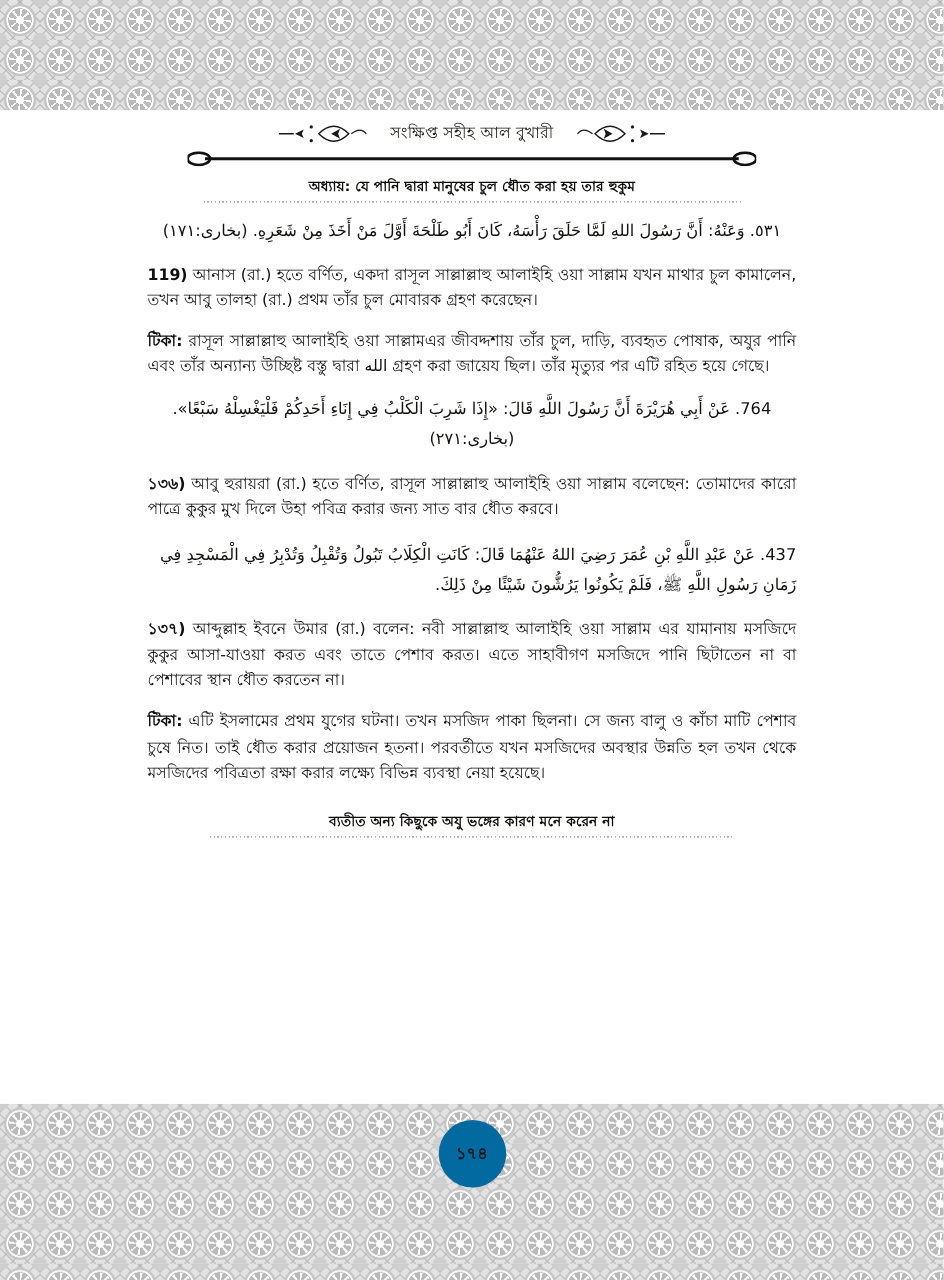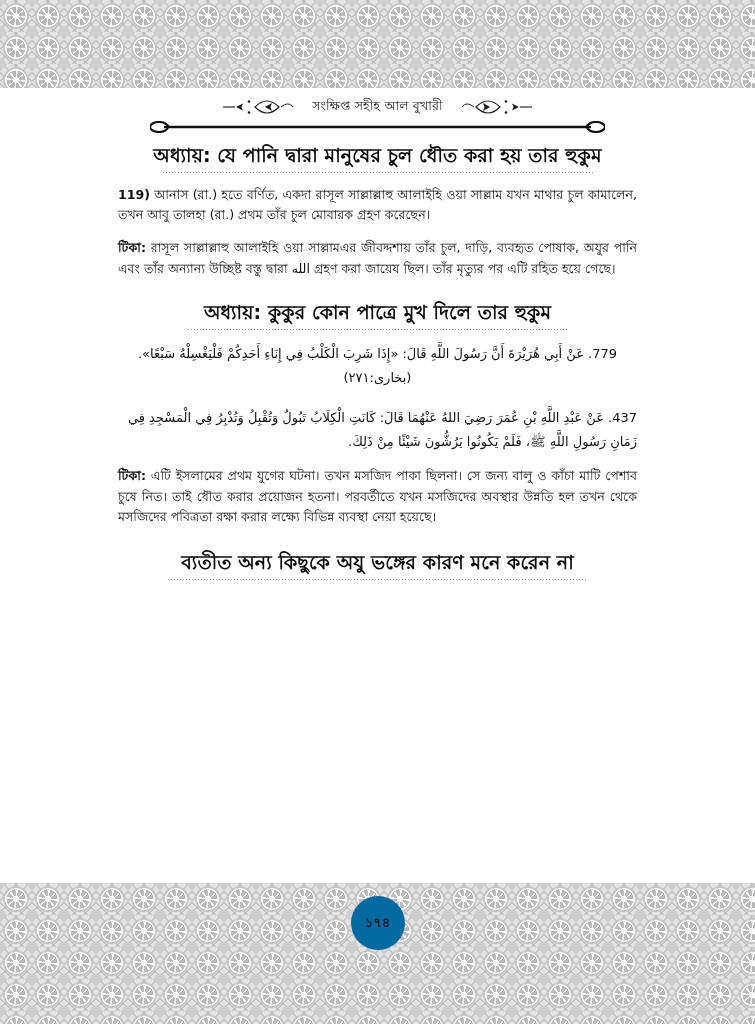--- a/index.html
+++ b/index.html
@@ -106,21 +106,21 @@
     display: block;
     margin: 1px auto 0 auto;
   }
 
   
   .chapter {
     margin-top: 9px;
     text-align: center;
   }
   .chapter-title {
-    font-size: 19px;
+    font-size: 11px;
     font-weight: bold;
     color: #0d0c0a;
     line-height: 1.42;
     letter-spacing: 0.1px;
   }
   .chapter-rule {
     height: 1px;
     margin: 3px auto 0 auto;
     width: 430px;
     background-image: repeating-linear-gradient(to right, #8d8d8d 0 1px, rgba(255,255,255,0) 1px 3px);
@@ -213,35 +213,34 @@
       <line x1="14" y1="6" x2="441" y2="6" stroke="#121212" stroke-width="2.4"></line>
       <ellipse cx="9" cy="6" rx="9" ry="5" fill="none" stroke="#121212" stroke-width="2.2"></ellipse>
       <ellipse cx="446" cy="6" rx="9" ry="5" fill="none" stroke="#121212" stroke-width="2.2"></ellipse>
     </svg>
 
     <div class="chapter">
       <div class="chapter-title">অধ্যায়: যে পানি দ্বারা মানুষের চুল ধৌত করা হয় তার হুকুম</div>
       <div class="chapter-rule"></div>
     </div>
 
+    <div class="arabic centered-first">٥٣١. وَعَنْهُ: أَنَّ رَسُولَ اللهِ لَمَّا حَلَقَ رَأْسَهُ، كَانَ أَبُو طَلْحَةَ أَوَّلَ مَنْ أَخَذَ مِنْ شَعَرِهِ. (بخارى:١٧١)</div>
 
     <p class="bn-para"><span class="lead">119)</span> <span>আনাস (রা.) হতে বর্ণিত, একদা রাসূল সাল্লাল্লাহু আলাইহি ওয়া সাল্লাম যখন মাথার চুল কামালেন, তখন আবু তালহা (রা.) প্রথম তাঁর চুল মোবারক গ্রহণ করেছেন।</span></p>
 
     <p class="bn-para"><span class="note-label">টিকা:</span> <span>রাসূল সাল্লাল্লাহু আলাইহি ওয়া সাল্লামএর জীবদ্দশায় তাঁর চুল, দাড়ি, ব্যবহৃত পোষাক, অযুর পানি এবং তাঁর অন্যান্য উচ্ছিষ্ট বস্তু দ্বারা الله গ্রহণ করা জায়েয ছিল। তাঁর মৃত্যুর পর এটি রহিত হয়ে গেছে।</span></p>
 
-    <div class="chapter" style="margin-top:20px;">
-      <div class="chapter-title">অধ্যায়: কুকুর কোন পাত্রে মুখ দিলে তার হুকুম</div>
-      <div class="chapter-rule" style="width:380px;"></div>
-    </div>
-
-    <div class="arabic centered-first">779. عَنْ أَبِي هُرَيْرَةَ أَنَّ رَسُولَ اللَّهِ قَالَ: «إِذَا شَرِبَ الْكَلْبُ فِي إِنَاءِ أَحَدِكُمْ فَلْيَغْسِلْهُ سَبْعًا». (بخارى:٢٧١)</div>
-
+
+    <div class="arabic centered-first">764. عَنْ أَبِي هُرَيْرَةَ أَنَّ رَسُولَ اللَّهِ قَالَ: «إِذَا شَرِبَ الْكَلْبُ فِي إِنَاءِ أَحَدِكُمْ فَلْيَغْسِلْهُ سَبْعًا». (بخارى:٢٧١)</div>
+
+    <p class="bn-para"><span class="lead">১৩৬)</span> <span>আবু হুরায়রা (রা.) হতে বর্ণিত, রাসূল সাল্লাল্লাহু আলাইহি ওয়া সাল্লাম বলেছেন: তোমাদের কারো পাত্রে কুকুর মুখ দিলে উহা পবিত্র করার জন্য সাত বার ধৌত করবে।</span></p>
 
     <div class="arabic" style="margin-top:16px;">437. عَنْ عَبْدِ اللَّهِ بْنِ عُمَرَ رَضِيَ اللهُ عَنْهُمَا قَالَ: كَانَتِ الْكِلَابُ تَبُولُ وَتُقْبِلُ وَتُدْبِرُ فِي الْمَسْجِدِ فِي زَمَانِ رَسُولِ اللَّهِ ﷺ، فَلَمْ يَكُونُوا يَرُشُّونَ شَيْئًا مِنْ ذَلِكَ.</div>
 
+    <p class="bn-para"><span class="lead">১৩৭)</span> <span>আব্দুল্লাহ ইবনে উমার (রা.) বলেন: নবী সাল্লাল্লাহু আলাইহি ওয়া সাল্লাম এর যামানায় মসজিদে কুকুর আসা-যাওয়া করত এবং তাতে পেশাব করত। এতে সাহাবীগণ মসজিদে পানি ছিটাতেন না বা পেশাবের স্থান ধৌত করতেন না।</span></p>
 
     <p class="bn-para"><span class="note-label">টিকা:</span> <span>এটি ইসলামের প্রথম যুগের ঘটনা। তখন মসজিদ পাকা ছিলনা। সে জন্য বালু ও কাঁচা মাটি পেশাব চুষে নিত। তাই ধৌত করার প্রয়োজন হতনা। পরবর্তীতে যখন মসজিদের অবস্থার উন্নতি হল তখন থেকে মসজিদের পবিত্রতা রক্ষা করার লক্ষ্যে বিভিন্ন ব্যবস্থা নেয়া হয়েছে।</span></p>
 
     <div class="chapter" style="margin-top:22px;">
       <div class="chapter-title">ব্যতীত অন্য কিছুকে অযু ভঙ্গের কারণ মনে করেন না</div>
       <div class="chapter-rule" style="width:420px;"></div>
     </div>
 
 
   </div>

